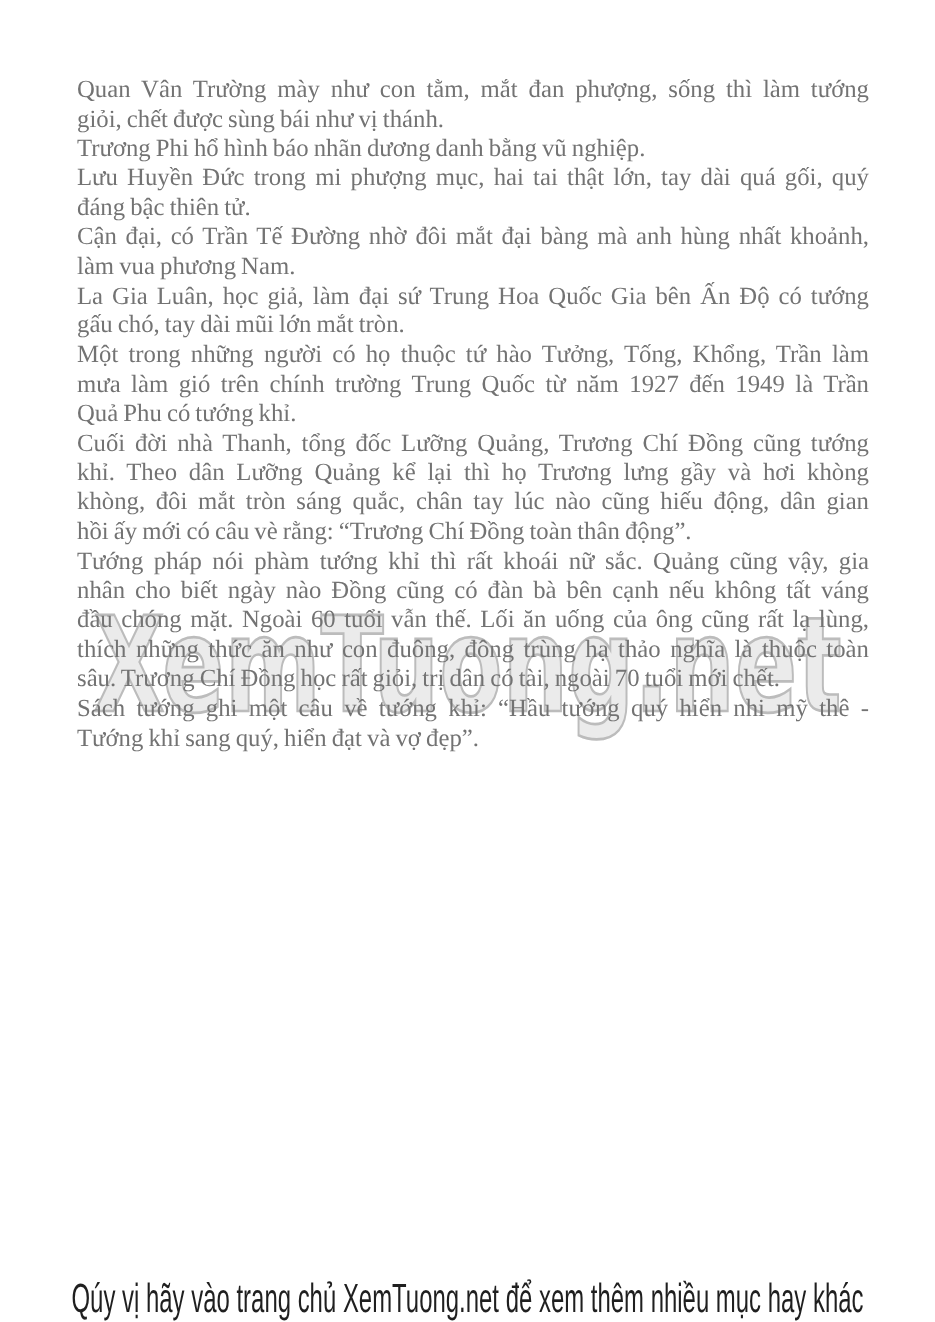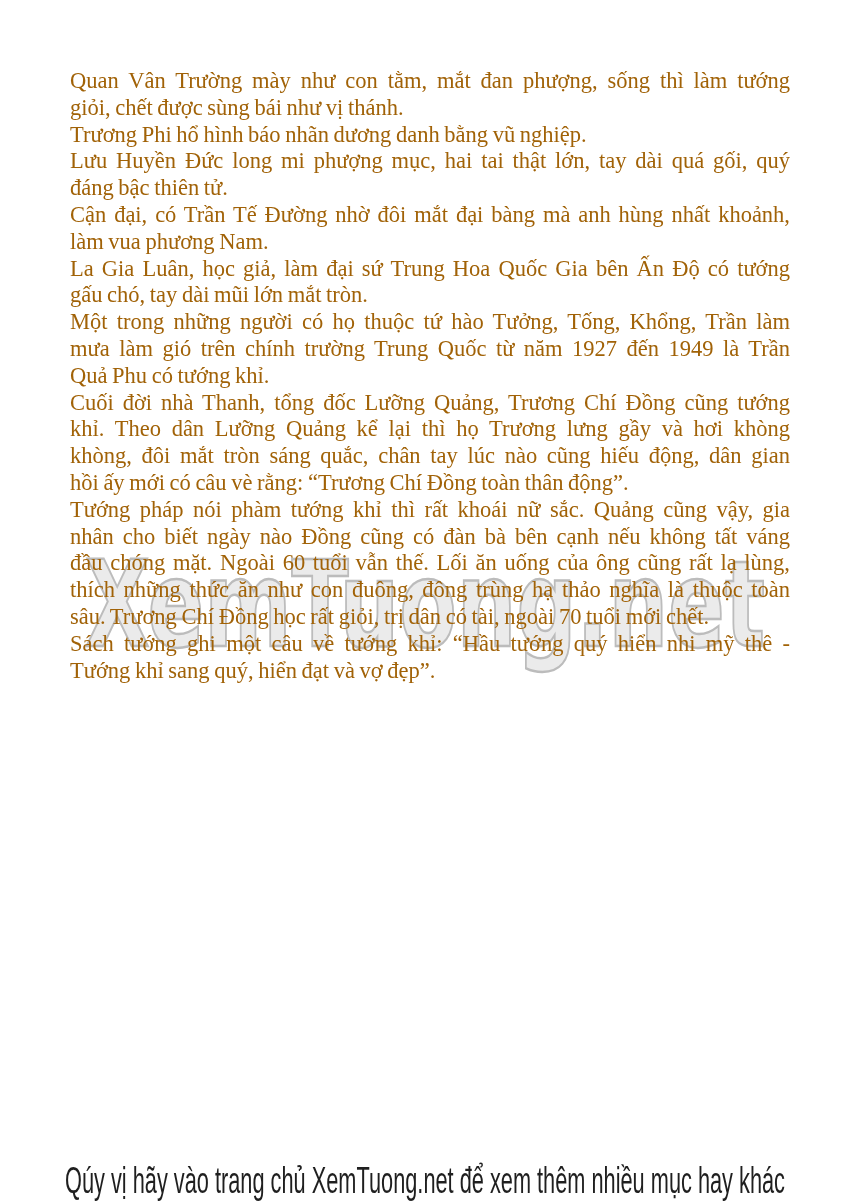--- a/index.html
+++ b/index.html
@@ -57,25 +57,25 @@
 </head>
 <body>
 
 <div class="page">
 
   <svg class="bg-svg" width="850" height="1202">
     <text class="watermark-text" x="85" y="646" textLength="680" lengthAdjust="spacingAndGlyphs" fill="#ebebeb" stroke="#bcbcbc" stroke-width="2.5">XemTuong.net</text>
     <text class="footer-text" x="425" y="1193" text-anchor="middle" textLength="720" lengthAdjust="spacingAndGlyphs" fill="#1f1f1f">Qúy vị hãy vào trang chủ XemTuong.net để xem thêm nhiều mục hay khác</text>
   </svg>
 
-  <div class="text-column" id="paragraphs" style="color: #a16207;">
+  <div class="text-column" id="paragraphs" style="color: #737373;">
       <div class="line">Quan Vân Trường mày như con tằm, mắt đan phượng, sống thì làm tướng</div>
       <div class="line para-end">giỏi, chết được sùng bái như vị thánh.</div>
       <div class="line para-end">Trương Phi hổ hình báo nhãn dương danh bằng vũ nghiệp.</div>
-      <div class="line">Lưu Huyền Đức long mi phượng mục, hai tai thật lớn, tay dài quá gối, quý</div>
+      <div class="line">Lưu Huyền Đức trong mi phượng mục, hai tai thật lớn, tay dài quá gối, quý</div>
       <div class="line para-end">đáng bậc thiên tử.</div>
       <div class="line">Cận đại, có Trần Tế Đường nhờ đôi mắt đại bàng mà anh hùng nhất khoảnh,</div>
       <div class="line para-end">làm vua phương Nam.</div>
       <div class="line">La Gia Luân, học giả, làm đại sứ Trung Hoa Quốc Gia bên Ấn Độ có tướng</div>
       <div class="line para-end">gấu chó, tay dài mũi lớn mắt tròn.</div>
       <div class="line">Một trong những người có họ thuộc tứ hào Tưởng, Tống, Khổng, Trần làm</div>
       <div class="line">mưa làm gió trên chính trường Trung Quốc từ năm 1927 đến 1949 là Trần</div>
       <div class="line para-end">Quả Phu có tướng khỉ.</div>
       <div class="line">Cuối đời nhà Thanh, tổng đốc Lưỡng Quảng, Trương Chí Đồng cũng tướng</div>
       <div class="line">khỉ. Theo dân Lưỡng Quảng kể lại thì họ Trương lưng gầy và hơi khòng</div>

